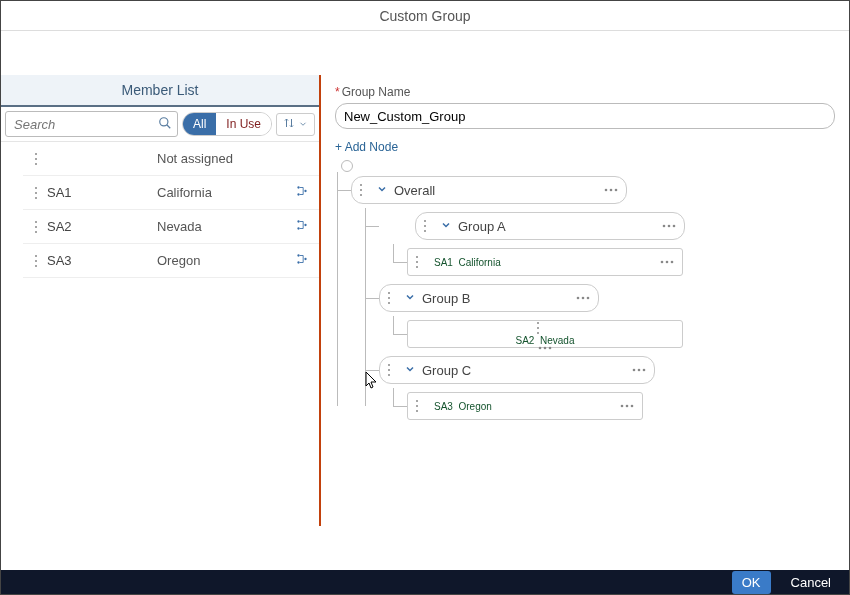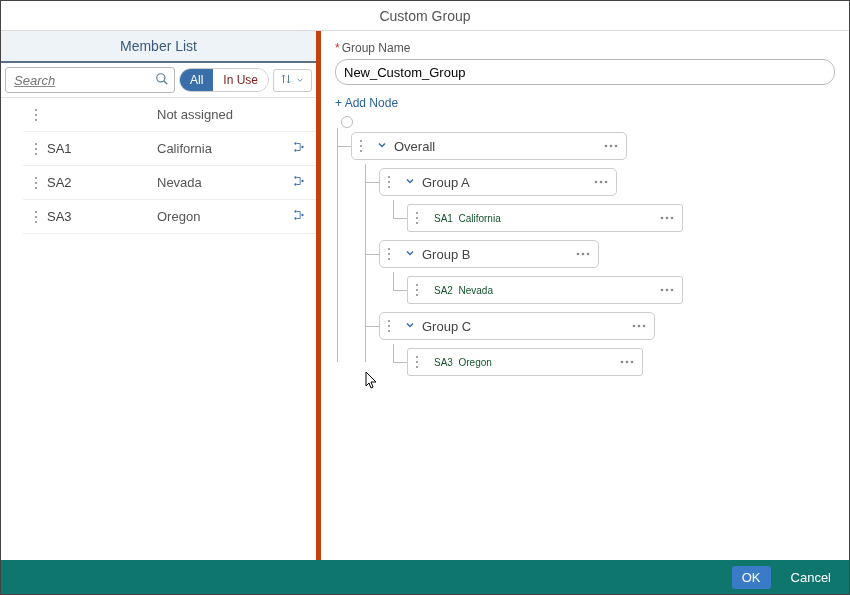--- a/index.html
+++ b/index.html
@@ -27,21 +27,21 @@
     border-bottom: 1px solid #ddd;
   }
   .dialog-body {
     flex: 1;
     display: flex;
     overflow: hidden;
   }
   
   .left-panel {
     width: 320px;
-    border-right: 5px solid #c2410c;
+    border-right: 2px solid #c2410c;
     display: flex;
     flex-direction: column;
     background: #fff;
   }
   .left-title {
     background: #eef3f8;
     color: #3a5a78;
     text-align: center;
     padding: 7px 0;
     font-size: 14px;
@@ -60,21 +60,20 @@
   }
   .search-input {
     width: 100%;
     height: 26px;
     padding: 2px 26px 2px 8px;
     border: 1px solid #bbb;
     border-radius: 3px;
     font-style: italic;
     color: #888;
     font-size: 13px;
-    text-decoration: underline;
   }
   .search-icon {
     position: absolute;
     right: 6px;
     top: 5px;
     color: #5a7da0;
   }
   .seg {
     display: flex;
     border: 1px solid #ccc;
@@ -167,21 +166,21 @@
     height: 12px;
     border: 1px solid #bbb;
     border-radius: 50%;
     background: #fff;
     margin-bottom: 4px;
   }
   .node-box {
     display: flex;
     align-items: center;
     border: 1px solid #ccc;
-    border-radius: 5px;
+    border-radius: 12px;
     height: 28px;
     background: #fff;
     padding: 0 6px;
   }
   .node-box .drag-handle { margin-right: 4px; }
   .chevron {
     color: #3a6ea8;
     margin-right: 6px;
     cursor: pointer;
   }
@@ -223,22 +222,22 @@
     border: 1px solid #ccc;
     border-radius: 3px;
     height: 28px;
     background: #fff;
     padding: 0 6px;
   }
   .leaf-box .drag-handle { margin-right: 6px; }
   .leaf-label { flex: 1; font-size: 10px; color: #14532d; }
   
   .dialog-footer {
-    height: 34px;
-    background: #0f766e;
+    height: 24px;
+    background: #0f172a;
     display: flex;
     align-items: center;
     justify-content: flex-end;
     padding: 0 12px;
     gap: 14px;
   }
   .btn-ok {
     background: #3a7bc8;
     color: #fff;
     border: none;
@@ -257,21 +256,21 @@
   .cursor-arrow {
     position: absolute;
     left: 364px;
     top: 370px;
     pointer-events: none;
   }
 </style>
 </head>
 <body>
 
-<div class="dialog" style="position:relative;">
+<div class="dialog" style="position:relative;gap:44px;">
   <div class="dialog-header">Custom Group</div>
 
   <div class="dialog-body">
 
     <div class="left-panel">
       <div class="left-title">Member List</div>
 
       <div class="toolbar">
         <div class="search-wrap">
           <input class="search-input" type="text" placeholder="Search" style="">
@@ -397,21 +396,21 @@
                     <circle cx="2" cy="2" r="1.3" fill="#888"></circle>
                     <circle cx="7" cy="2" r="1.3" fill="#888"></circle>
                     <circle cx="12" cy="2" r="1.3" fill="#888"></circle>
                   </svg>
                 </span>
             </div>
 
             <div class="tree-children">
 
               <div class="tree-row">
-                <div class="node-box" style="width:238px;">
+                <div class="node-box" style="width:270px;margin-left:36px;">
                   <span class="drag-handle dots-vert">
                       <svg width="6" height="14" viewBox="0 0 6 14">
                         <circle cx="3" cy="2" r="1" fill="#888"></circle>
                         <circle cx="3" cy="7" r="1" fill="#888"></circle>
                         <circle cx="3" cy="12" r="1" fill="#888"></circle>
                       </svg>
                     </span>
                   <span class="chevron"><svg width="12" height="12" viewBox="0 0 24 24" fill="none" stroke="currentColor" stroke-width="3">
                         <polyline points="6 9 12 15 18 9"></polyline>
                       </svg></span>
@@ -463,21 +462,21 @@
                   <span class="node-actions dots-h">
                       <svg width="14" height="4" viewBox="0 0 14 4">
                         <circle cx="2" cy="2" r="1.3" fill="#888"></circle>
                         <circle cx="7" cy="2" r="1.3" fill="#888"></circle>
                         <circle cx="12" cy="2" r="1.3" fill="#888"></circle>
                       </svg>
                     </span>
                 </div>
                 <div class="tree-children">
                   <div class="tree-row">
-                    <div class="leaf-box" style="width:276px;">
+                    <div class="leaf-box" style="width:276px;flex-direction:column;">
                       <span class="drag-handle dots-vert">
                           <svg width="6" height="14" viewBox="0 0 6 14">
                             <circle cx="3" cy="2" r="1" fill="#888"></circle>
                             <circle cx="3" cy="7" r="1" fill="#888"></circle>
                             <circle cx="3" cy="12" r="1" fill="#888"></circle>
                           </svg>
                         </span>
                       <span class="leaf-label"><span>SA2</span>&nbsp;&nbsp;<span>Nevada</span></span>
                       <span class="node-actions dots-h">
                           <svg width="14" height="4" viewBox="0 0 14 4">

